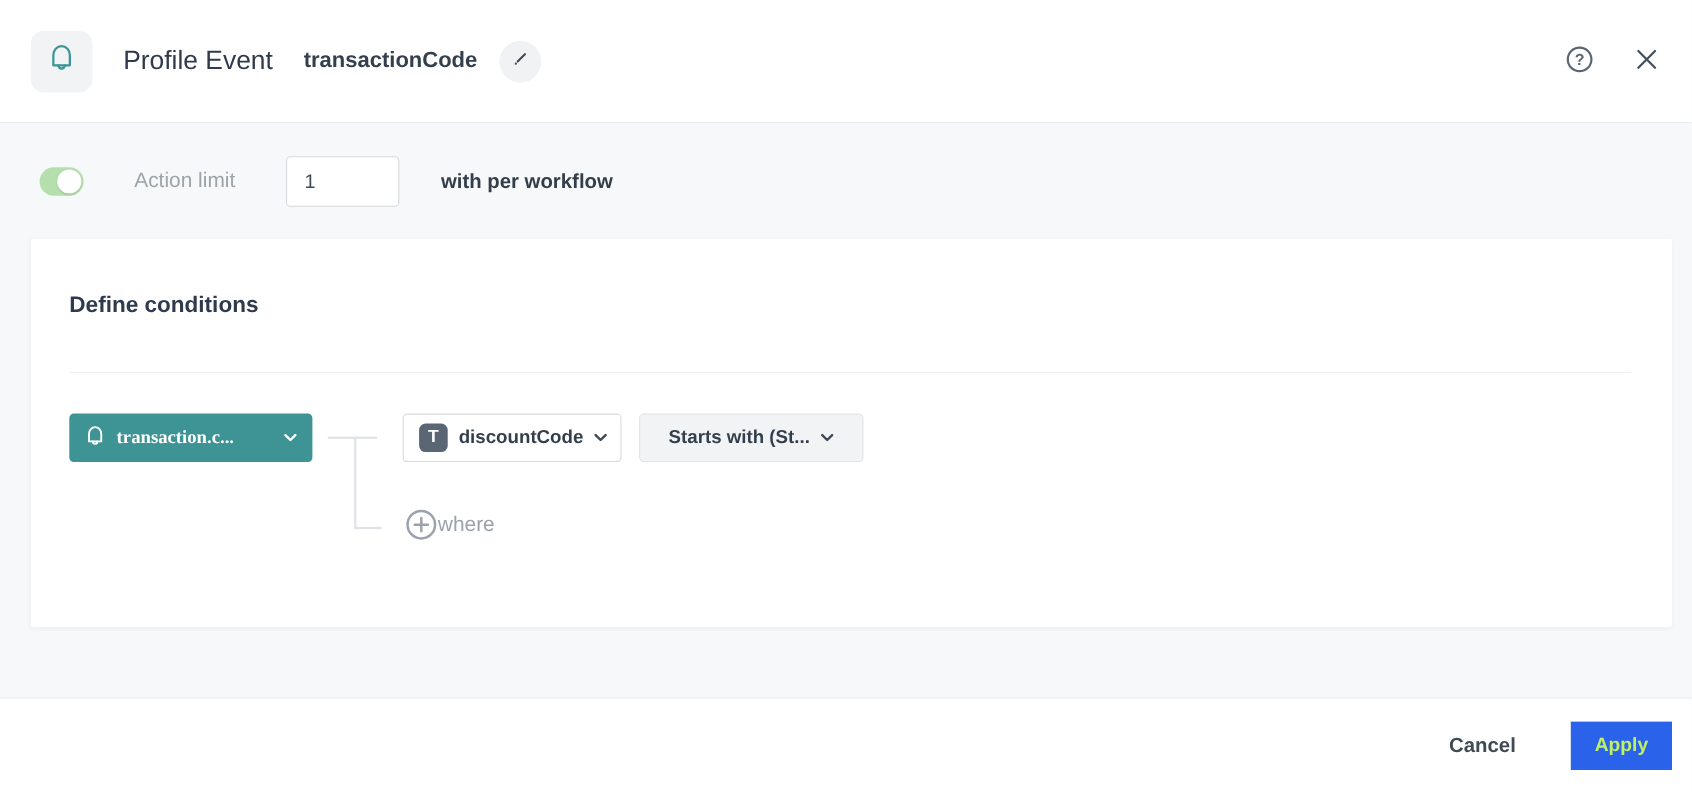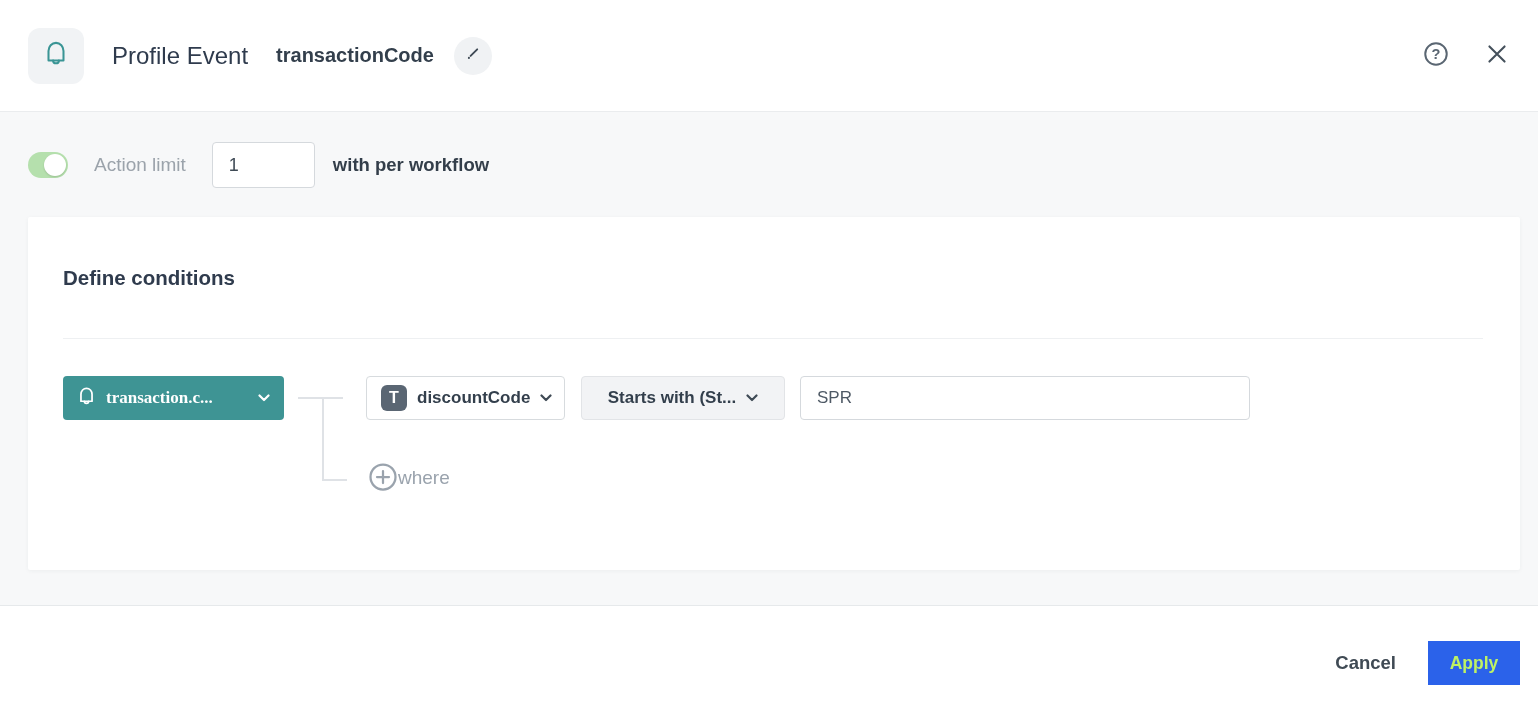--- a/index.html
+++ b/index.html
@@ -32,21 +32,21 @@
   .header-spacer { flex:1; }
   .icon-btn {
     background:none; border:none; cursor:pointer; padding:0;
     display:flex; align-items:center; justify-content:center;
   }
   .close-btn { margin-left:34px; }
 
   
   .action-limit-row {
     position:absolute; top:112px; left:0; right:8px; height:106px;
-    display:flex; align-items:center; padding:0 28px;
+    display:flex; align-items:center; padding:0 36px;gap:20px;
   }
   .toggle {
     width:40px; height:26px; border-radius:13px; background:#B5E0AD;
     position:relative; cursor:pointer; flex:0 0 auto;
   }
   .toggle .knob {
     position:absolute; top:2px; right:2px; width:22px; height:22px;
     border-radius:50%; background:#FFFFFF; box-shadow:0 1px 2px rgba(0,0,0,0.15);
   }
   .action-limit-label { margin-left:26px; font-size:19px; color:#9BA3AB; }
@@ -111,24 +111,25 @@
   }
 
   .where-row {
     position:absolute; left:340px; top:245px; height:32px;
     display:flex; align-items:center; background:none; border:none; cursor:pointer;
   }
   .where-label { font-size:19px; color:#9AA3AD; }
 
   
   .footer {
-    position:absolute; left:0; right:0; bottom:0; height:115px;
+    position:absolute; left:0; right:0; bottom:0; height:86px;
     background:#FFFFFF; border-top:1px solid #E6E9EB;
     display:flex; align-items:center; justify-content:flex-end;
     padding-right:18px;
+    gap:18px;
   }
   .cancel-btn {
     background:none; border:none; cursor:pointer;
     font-size:18.5px; font-weight:600; color:#3F4A54;
     font-family:"Liberation Sans", sans-serif;
     margin-right:32px;
   }
   .apply-btn {
     width:92px; height:44px; background:#2B62EA; border:none; border-radius:0;
     color:#bef264; font-size:17.5px; font-weight:700; cursor:pointer;
@@ -221,21 +222,20 @@
 
     <button class="dropdown op-dd">
       <span class="dd-label">Starts with (St...</span>
       <span class="chev">
         <svg width="12" height="8" viewBox="0 0 12 8" fill="none">
           <path d="M1.5 1.5 L6 6 L10.5 1.5" stroke="#3F4A55" stroke-width="2.2" stroke-linecap="round" stroke-linejoin="round"></path>
         </svg>
       </span>
     </button>
 
-    <input class="value-input" type="text" value="SPR" style="">
 
     <button class="where-row">
       <span>
         <svg width="30" height="30" viewBox="0 0 24 24" fill="none">
           <circle cx="12" cy="12" r="10" stroke="#9AA3AD" stroke-width="1.8"></circle>
           <path d="M12 7.2 L12 16.8 M7.2 12 L16.8 12" stroke="#9AA3AD" stroke-width="1.8" stroke-linecap="round"></path>
         </svg>
       </span>
       <span class="where-label">where</span>
     </button>

